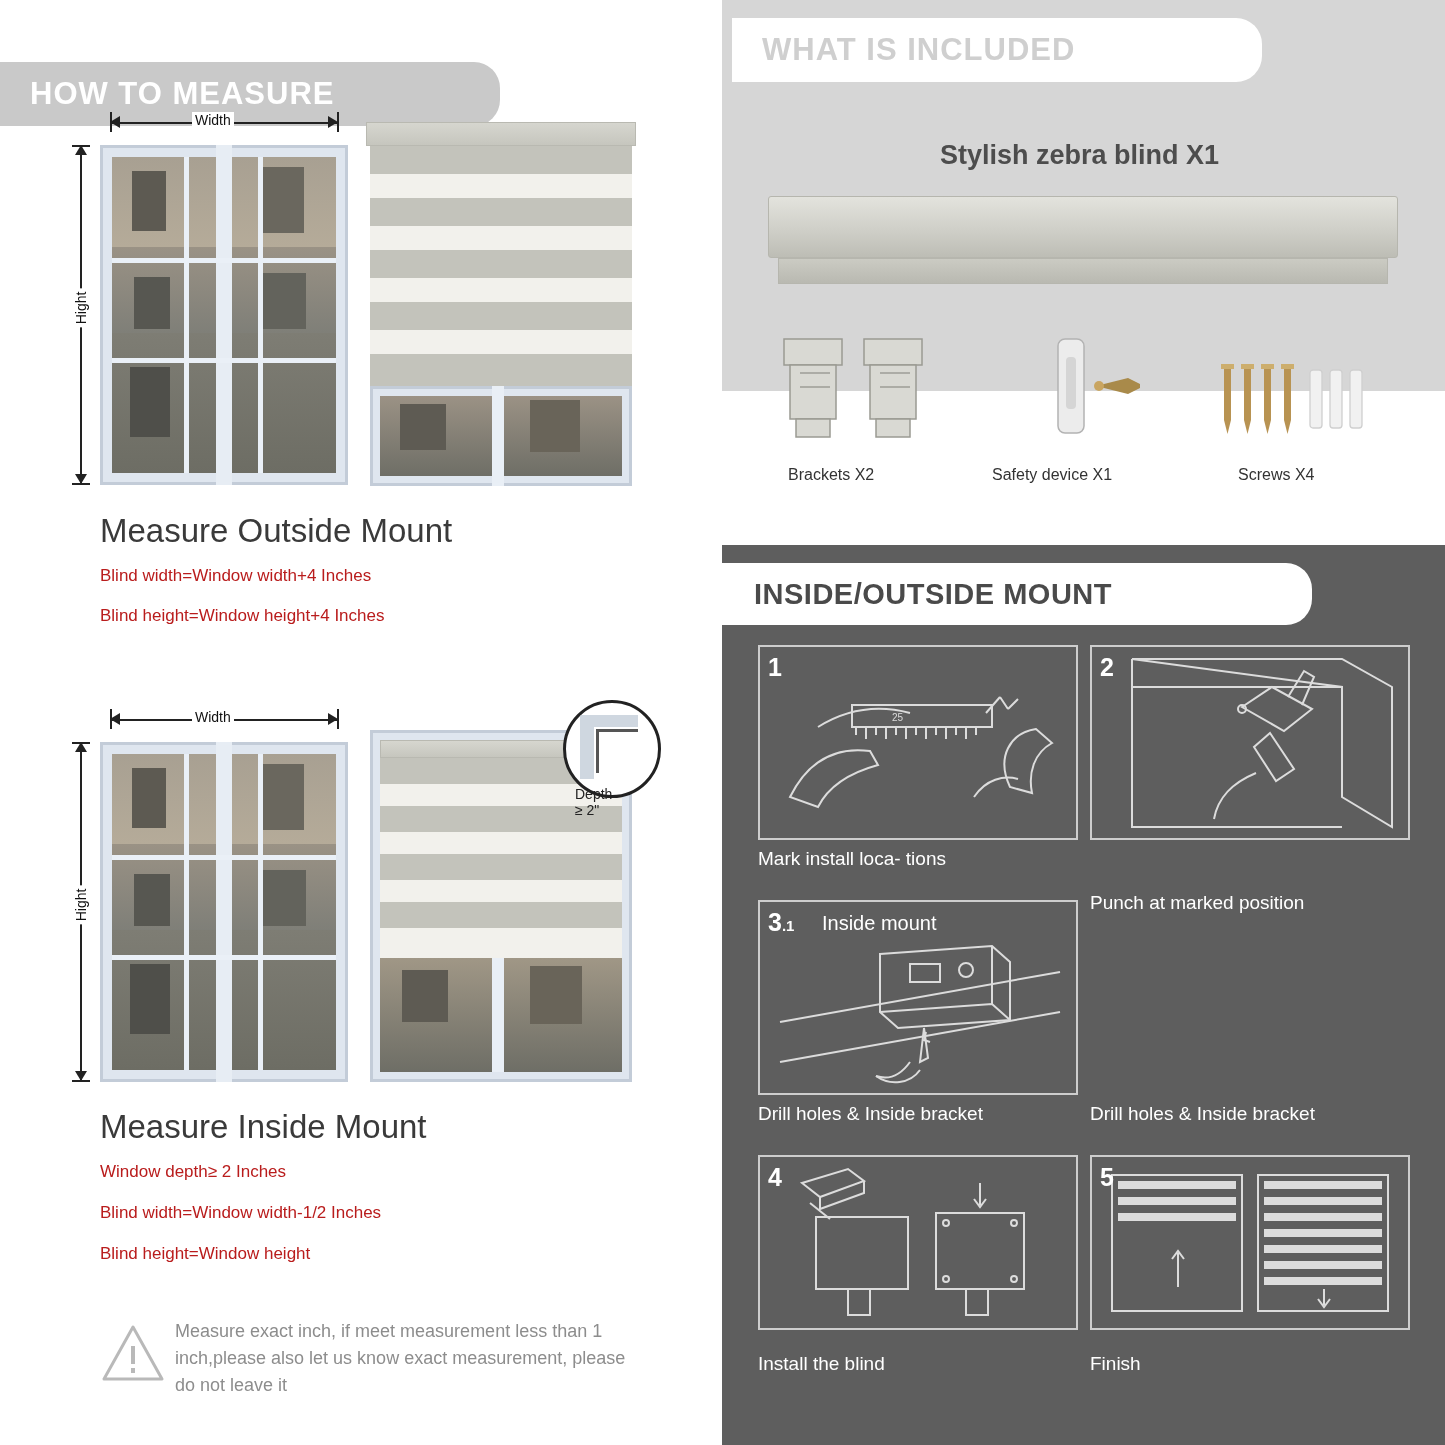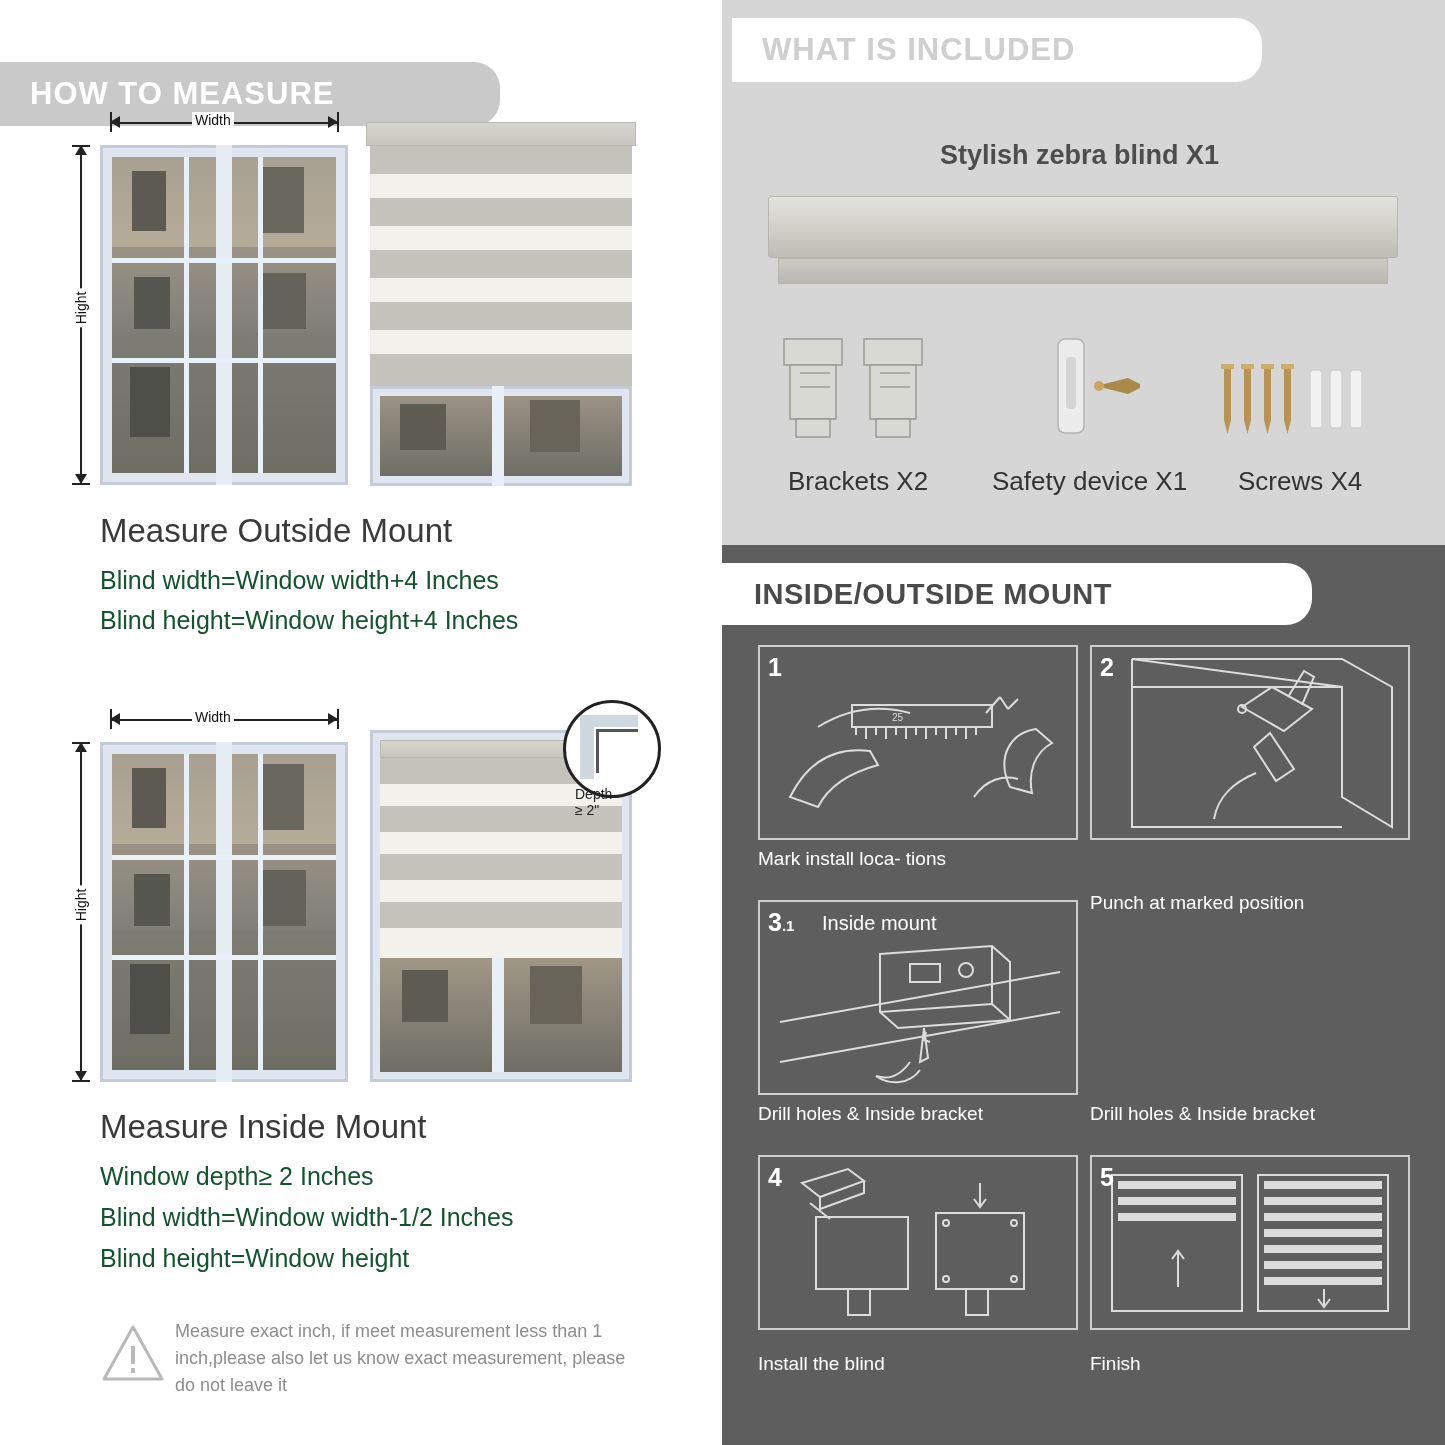--- a/index.html
+++ b/index.html
@@ -26,31 +26,31 @@
   .tick{position:absolute;background:#222;width:1.5px;}
 
   
   .blind{position:absolute;}
   .blindhead{position:absolute;background:linear-gradient(180deg,#d6d6cf,#c6c6be);border:1px solid #b9b9b1;box-sizing:border-box;}
   .stripes{position:absolute;overflow:hidden;}
   .stripeA{position:absolute;background:#c3c3bb;width:100%;}
   .stripeB{position:absolute;background:#f2f1ec;width:100%;}
 
   .h2{position:absolute;font-size:33px;color:#3a3a3a;font-weight:normal;}
-  .ptext{position:absolute;font-size:25px;color:#14532d;text-align:center;}
+  .ptext{position:absolute;font-size:17px;color:#b91c1c;text-align:center;}
 
   .warnbox{position:absolute;left:100px;top:1318px;width:560px;}
   .warn-txt{position:absolute;left:75px;top:0;font-size:18px;color:#8d8d8d;line-height:27px;width:470px;}
 
   
-  .rtop{position:absolute;left:722px;top:0;width:723px;height:545px;background:#d6d6d6;}
+  .rtop{position:absolute;left:722px;top:0;width:723px;height:391px;background:#d6d6d6;}
   .banner-right{left:10px;top:18px;width:500px;height:64px;background:#ffffff;color:#cfcfcf;border-radius:0 26px 26px 0;}
   .incl-title{position:absolute;font-size:27px;color:#4d4d4d;font-weight:bold;}
   .railbar{position:absolute;background:linear-gradient(180deg,#e3e3dd 0%,#cfcfc8 55%,#bdbdb5 100%);border:1px solid #b6b6ae;box-sizing:border-box;}
-  .part-label{position:absolute;font-size:26px;color:#333;}
+  .part-label{position:absolute;font-size:16px;color:#333;}
 
   
   .rbot{position:absolute;left:722px;top:545px;width:723px;height:900px;background:#5e5e5e;}
   .banner-mount{position:absolute;left:722px;top:563px;width:590px;height:62px;background:#ffffff;border-radius:0 26px 26px 0;display:flex;align-items:center;padding-left:32px;box-sizing:border-box;font-size:29px;font-weight:bold;color:#4a4a4a;letter-spacing:.5px;}
   .step{position:absolute;border:2px solid #cdcdcd;box-sizing:border-box;}
   .stepnum{position:absolute;left:8px;top:6px;font-size:25px;color:#ffffff;font-weight:bold;}
   .stepnum .sub{font-size:15px;}
   .stepinline{position:absolute;top:10px;font-size:20px;color:#ffffff;}
   .stepcap{position:absolute;font-size:19px;color:#ffffff;}
   svg{display:block;}

